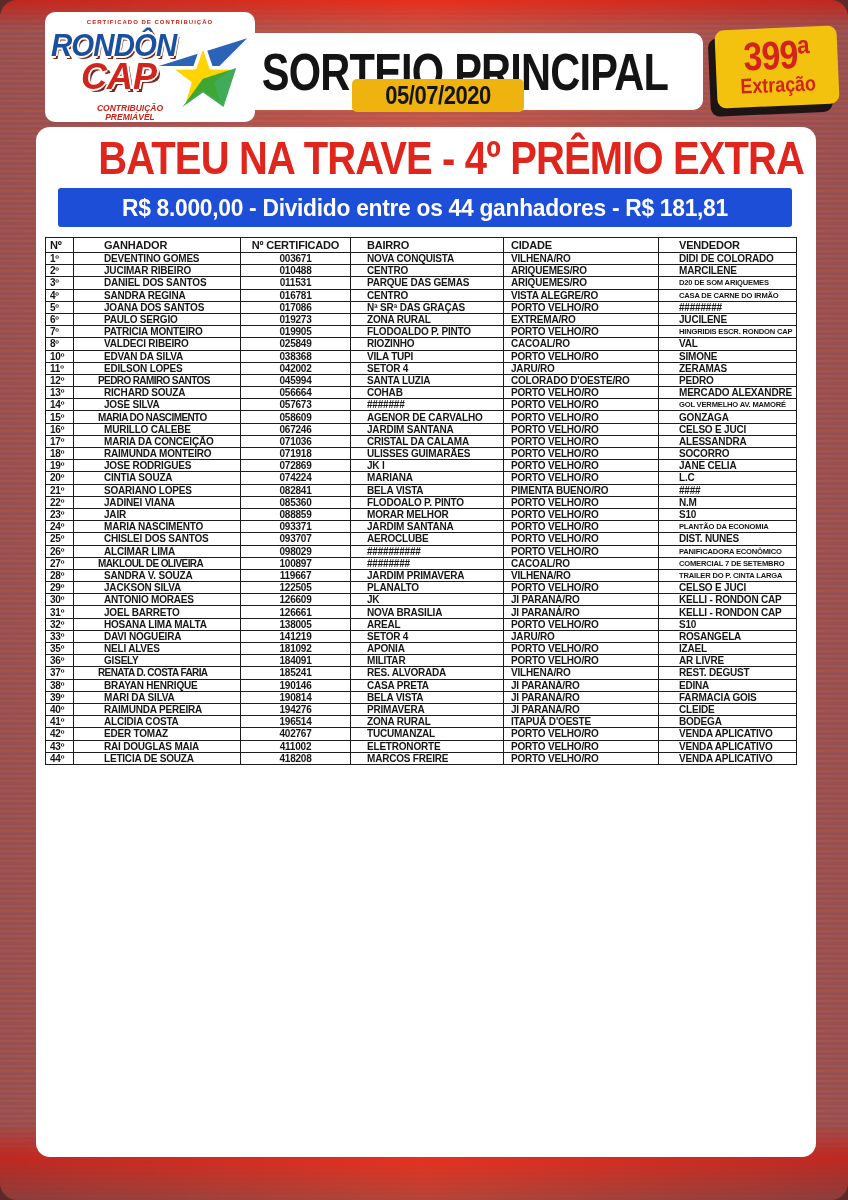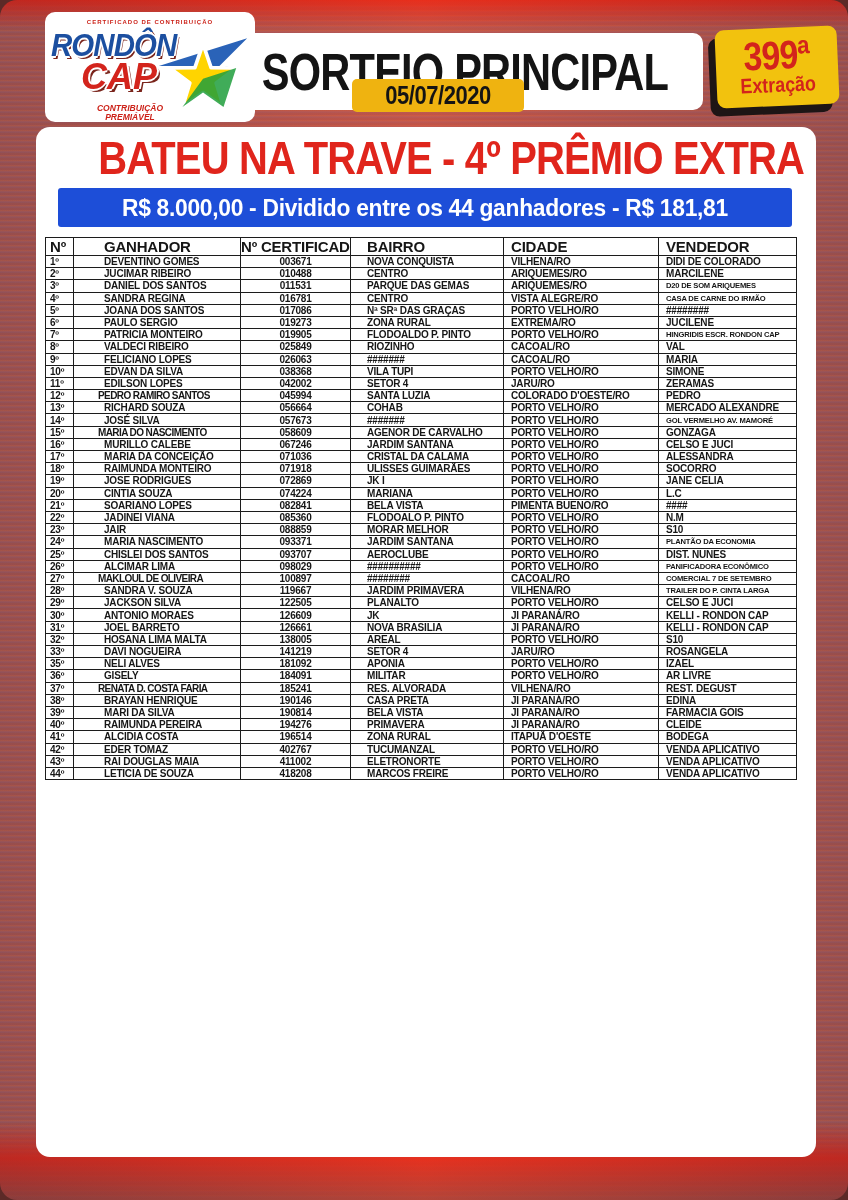--- a/index.html
+++ b/index.html
@@ -103,28 +103,28 @@
 
   
   table.winners{
     position:absolute; left:9px; top:110px; width:750px;
     border-collapse:collapse; table-layout:fixed;
   }
   table.winners th, table.winners td{
     border:1px solid #1c1c1c; overflow:hidden; white-space:nowrap;
     font-weight:bold; color:#161616; text-align:left; vertical-align:middle;
   }
-  table.winners th{ height:15px; font-size:15px; letter-spacing:-.2px; }
+  table.winners th{ height:15px; font-size:11px; letter-spacing:-.2px; }
   table.winners td{ height:12.2px; font-size:10px; line-height:11px; letter-spacing:-.2px; }
   .col0{ width:28px;  padding-left:4px; }
   .col1{ width:167px; padding-left:30px; }
   .col2{ width:110px; text-align:center !important; padding:0; }
   .col3{ width:153px; padding-left:16px; }
   .col4{ width:155px; padding-left:7px; }
-  .col5{ width:138px; padding-left:7px; }
+  .col5{ width:138px; padding-left:20px; }
   td.small{ font-size:7.6px !important; }
   td.tight{ letter-spacing:-.6px !important; padding-left:24px; }
 </style>
 </head>
 <body>
 
 <div class="page">
 
   <div class="logo-panel">
     <div class="logo-cert">CERTIFICADO DE CONTRIBUIÇÃO</div>
@@ -229,28 +229,20 @@
           </tr>
           <tr>
             <td class="col0">8º</td>
             <td class="col1">VALDECI RIBEIRO</td>
             <td class="col2">025849</td>
             <td class="col3">RIOZINHO</td>
             <td class="col4">CACOAL/RO</td>
             <td class="col5">VAL</td>
           </tr>
           <tr>
-            <td class="col0">9º</td>
-            <td class="col1">FELICIANO LOPES</td>
-            <td class="col2">026063</td>
-            <td class="col3">#######</td>
-            <td class="col4">CACOAL/RO</td>
-            <td class="col5">MARIA</td>
-          </tr>
-          <tr>
             <td class="col0">10º</td>
             <td class="col1">EDVAN DA SILVA</td>
             <td class="col2">038368</td>
             <td class="col3">VILA TUPI</td>
             <td class="col4">PORTO VELHO/RO</td>
             <td class="col5">SIMONE</td>
           </tr>
           <tr>
             <td class="col0">11º</td>
             <td class="col1">EDILSON LOPES</td>

